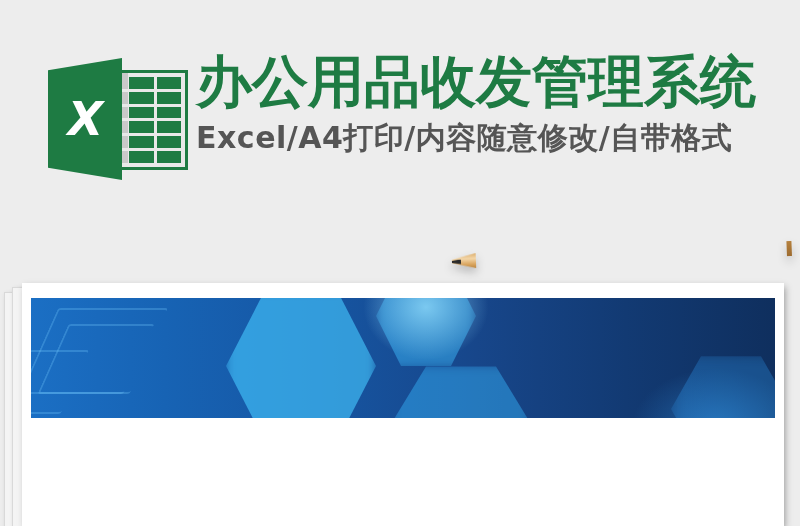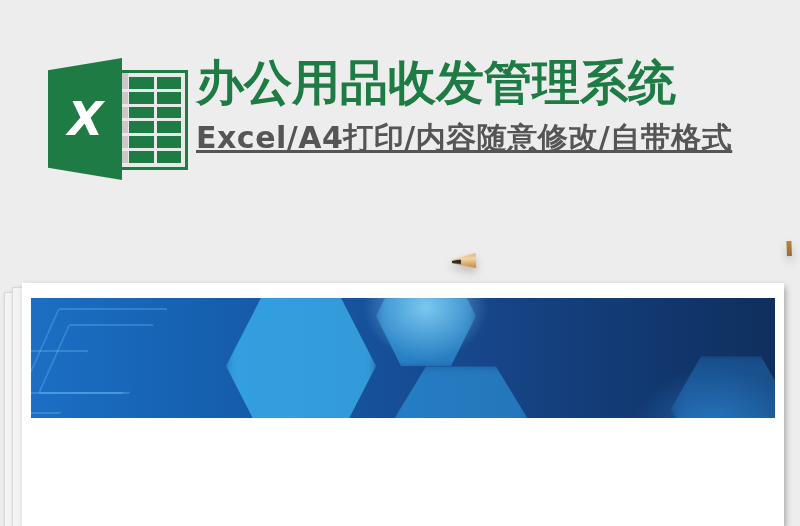--- a/index.html
+++ b/index.html
@@ -52,35 +52,34 @@
   #logo-sheet-gutter span{ background:#c9c9c9; display:block; }
   #logo-sheet-topbar{
     position:absolute; left:3px; top:0px; width:12px; height:8px; background:#c9c9c9;
   }
 
   #promo-text{
     position:absolute; left:196px; top:52px; width:600px;
   }
   #promo-title{
     color:#1e7b43;
-    font-size:48px; line-height:60px;
+    font-size:56px; line-height:60px;
     font-weight:bold;
     font-family:"DejaVu Sans","Liberation Sans",sans-serif;
     white-space:nowrap;
     letter-spacing:0px;
   }
   #promo-subtitle{
     color:#555555;
     font-size:30px; line-height:40px;
     font-weight:bold;
     font-family:"DejaVu Sans","Liberation Sans",sans-serif;
     white-space:nowrap;
     margin-top:6px;
     letter-spacing:0.5px;
-    text-decoration:underline;
   }
 
   
   #pencil{
     position:absolute; left:452px; top:250px; width:340px; height:26px;
     transform:rotate(-2.2deg);
     transform-origin:left center;
     filter:drop-shadow(0 5px 5px rgba(0,0,0,0.22));
   }
   #pencil-body{

